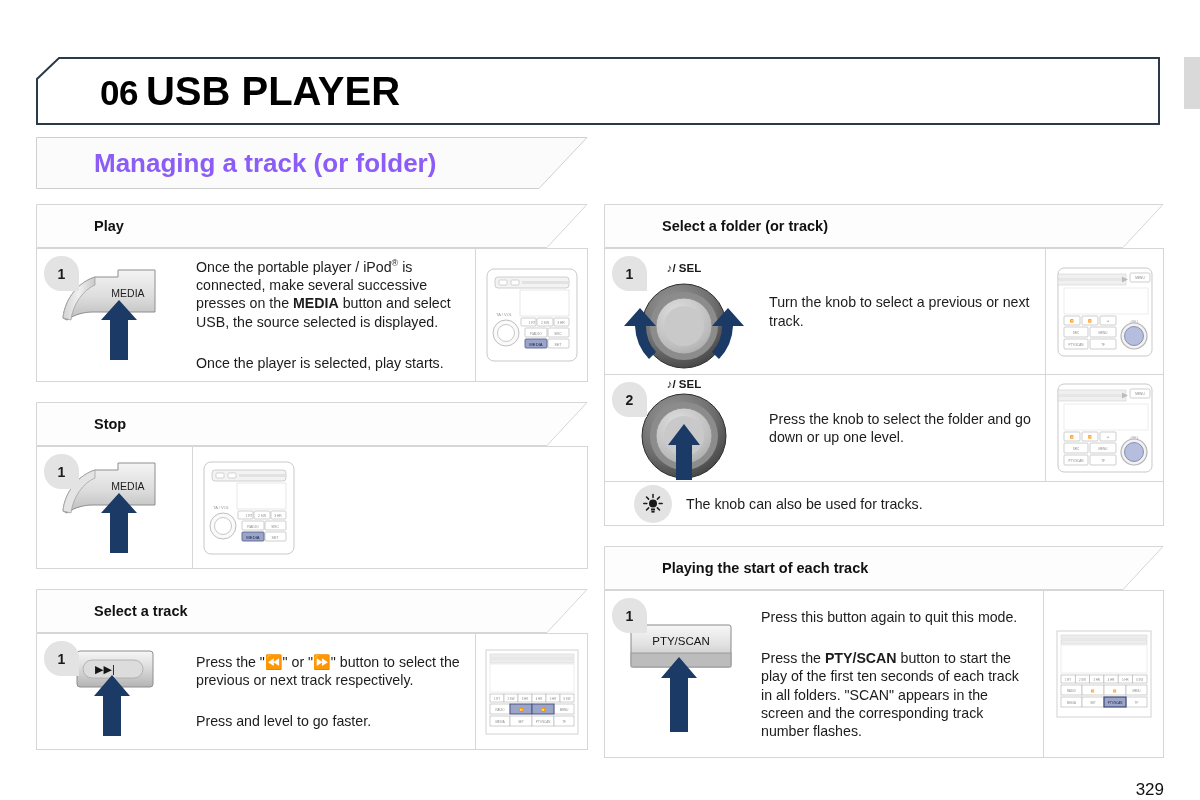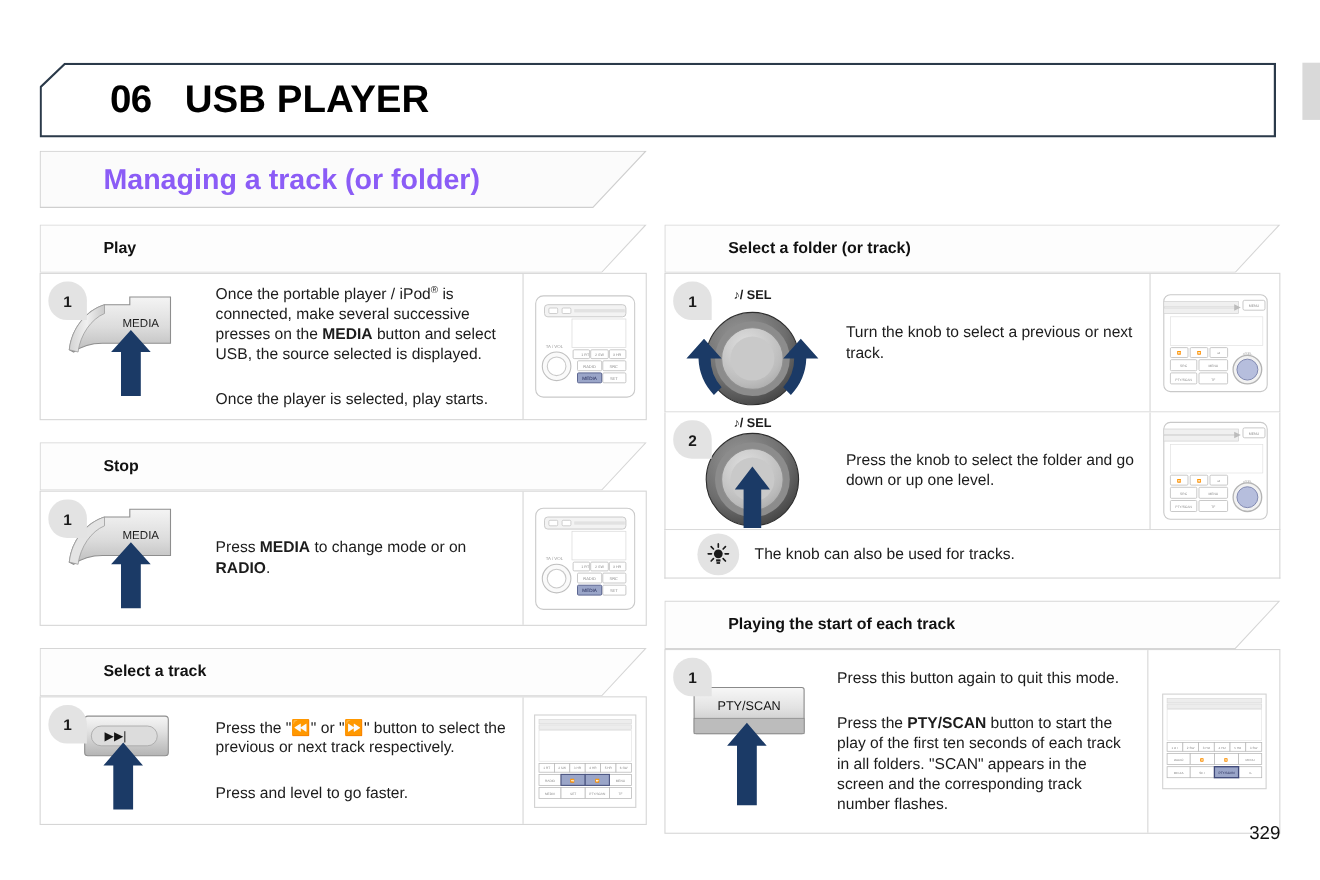--- a/index.html
+++ b/index.html
@@ -28,22 +28,22 @@
     left: 64px; top: 50%;
     transform: translateY(-50%);
     display: flex; align-items: baseline;
     white-space: nowrap;
   }
   .chapter-num {
     font-size: 35px; font-weight: bold;
     color: #000; letter-spacing: -0.5px;
   }
   .chapter-name {
-    font-size: 35px; font-weight: bold;
-    color: #000; margin-left: 30px; letter-spacing: 0px; text-align: center;
+    font-size: 40px; font-weight: bold;
+    color: #000; margin-left: 8px; letter-spacing: 0px; text-align: center;
   }
 
   
   .section-banner {
     position: absolute;
     left: 36px; top: 137px;
     width: 552px; height: 52px;
   }
   .section-banner svg { position: absolute; left:0; top:0; }
   .section-banner .label {
@@ -128,21 +128,21 @@
     background: #e3e3e3;
     display: flex; align-items: center; justify-content: center;
     margin-right: 14px;
   }
   .tip-text { font-size: 14.2px; color: #1c1c1c; }
   .gap-md { height: 20px; }
 
   
   .page-number {
     position: absolute;
-    right: 36px; bottom: 32px;
+    right: 36px; bottom: 0;
     font-size: 17px; color: #111;
   }
 
   
   .edge-strip {
     position: absolute;
     right: 0; top: 57px;
     width: 16px; height: 52px;
     background: #d9d9d9;
   }
@@ -264,23 +264,20 @@
         <svg width="120" height="110" viewBox="0 0 120 110">
           <path d="M8 58 C10 38 24 22 40 17 L63 17 L63 10 L100 10 L100 52 L38 52 C30 52 20 54 12 60 Z" fill="url(#mg1)" stroke="#8e8e8e" stroke-width="1"></path>
           <path d="M8 58 C10 38 24 22 40 17 L40 25 C28 30 18 44 16 60 Z" fill="#e4e4e4" stroke="#9a9a9a" stroke-width="0.7"></path>
           <text x="73" y="37" font-family="Liberation Sans, sans-serif" font-size="10.5" fill="#1d1d1d" text-anchor="middle">MEDIA</text>
           <g>
             <polygon points="64,40 82,60 73,60 73,100 55,100 55,60 46,60" fill="#1b3a66"></polygon>
           </g>
         </svg>
       </div>
 
-      <div class="step-text">
-        <p>Press <b>MEDIA</b> to change mode or on <b>RADIO</b>.</p>
-      </div>
 
       <div class="step-panel" style="width:112px;">
         <svg width="92" height="94" viewBox="0 0 92 94">
           <rect x="1" y="1" width="90" height="92" rx="7" fill="#ffffff" stroke="#c9c9c9"></rect>
           <rect x="9" y="9" width="74" height="11" rx="3" fill="#f3f3f3" stroke="#c4c4c4" stroke-width="0.8"></rect>
           <rect x="13" y="12" width="8" height="5" rx="1" fill="#ffffff" stroke="#b9b9b9" stroke-width="0.6"></rect>
           <rect x="25" y="12" width="8" height="5" rx="1" fill="#ffffff" stroke="#b9b9b9" stroke-width="0.6"></rect>
           <rect x="36" y="13" width="46" height="3" fill="#e2e2e2"></rect>
           <rect x="34" y="22" width="49" height="26" fill="#ffffff" stroke="#dcdcdc" stroke-width="0.7"></rect>
           <g stroke="#b9b9b9" stroke-width="0.7" fill="#ffffff">

